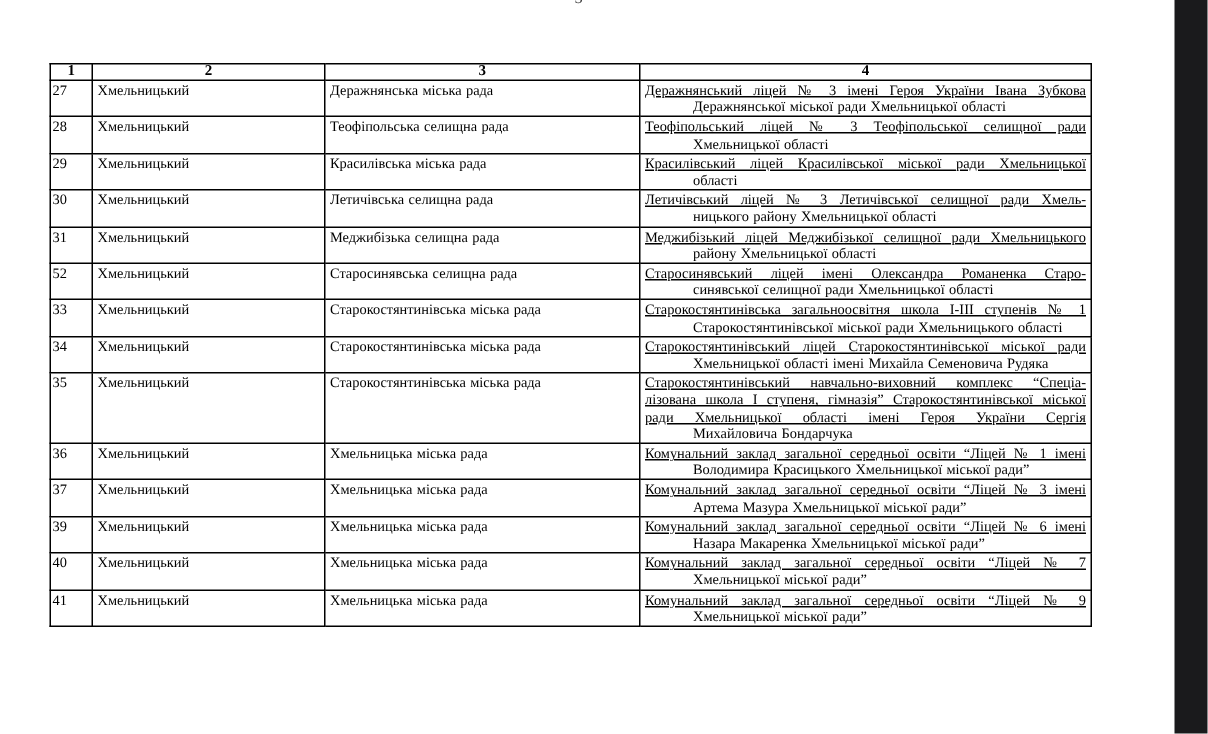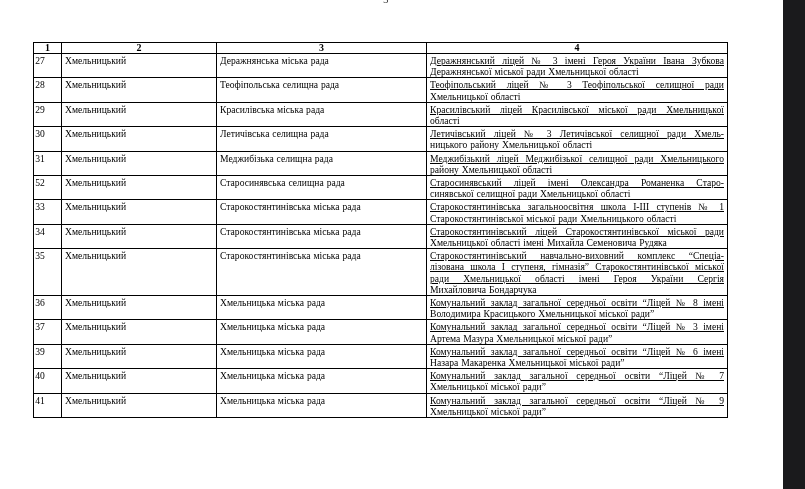--- a/index.html
+++ b/index.html
@@ -47,23 +47,23 @@
     overflow: hidden;
     word-spacing: 0.5px;
   }
   .doc-table th {
     font-weight: bold;
     text-align: center;
     font-size: 10px;
     line-height: 10px;
     padding: 0 3px;
   }
-  td.c-num { text-align: center; padding-left: 1px; padding-right: 16px; }
+  td.c-num { text-align: left; padding-left: 1px; padding-right: 16px; }
   td.c-school .jl { text-align: justify; text-align-last: justify; white-space: nowrap; text-decoration: underline; }
-  td.c-school .ll { text-align: left; white-space: nowrap; }
+  td.c-school .ll { text-align: left; white-space: nowrap; margin-left: 32px; }
 </style>
 </head>
 <body>
 
 <div class="page-frag">
   <span>5</span>
 </div>
 
 <table class="doc-table">
   <colgroup>
@@ -171,21 +171,21 @@
           <div class="jl">ради Хмельницької області імені Героя України Сергія</div>
           <div class="ll">Михайловича Бондарчука</div>
         </td>
   </tr>
 
   <tr>
     <td class="c-num">36</td>
     <td class="c-region">Хмельницький</td>
     <td class="c-council">Хмельницька міська рада</td>
     <td class="c-school">
-          <div class="jl">Комунальний заклад загальної середньої освіти “Ліцей № 8 імені</div>
+          <div class="jl">Комунальний заклад загальної середньої освіти “Ліцей № 1 імені</div>
           <div class="ll">Володимира Красицького Хмельницької міської ради”</div>
         </td>
   </tr>
 
   <tr>
     <td class="c-num">37</td>
     <td class="c-region">Хмельницький</td>
     <td class="c-council">Хмельницька міська рада</td>
     <td class="c-school">
           <div class="jl">Комунальний заклад загальної середньої освіти “Ліцей № 3 імені</div>

